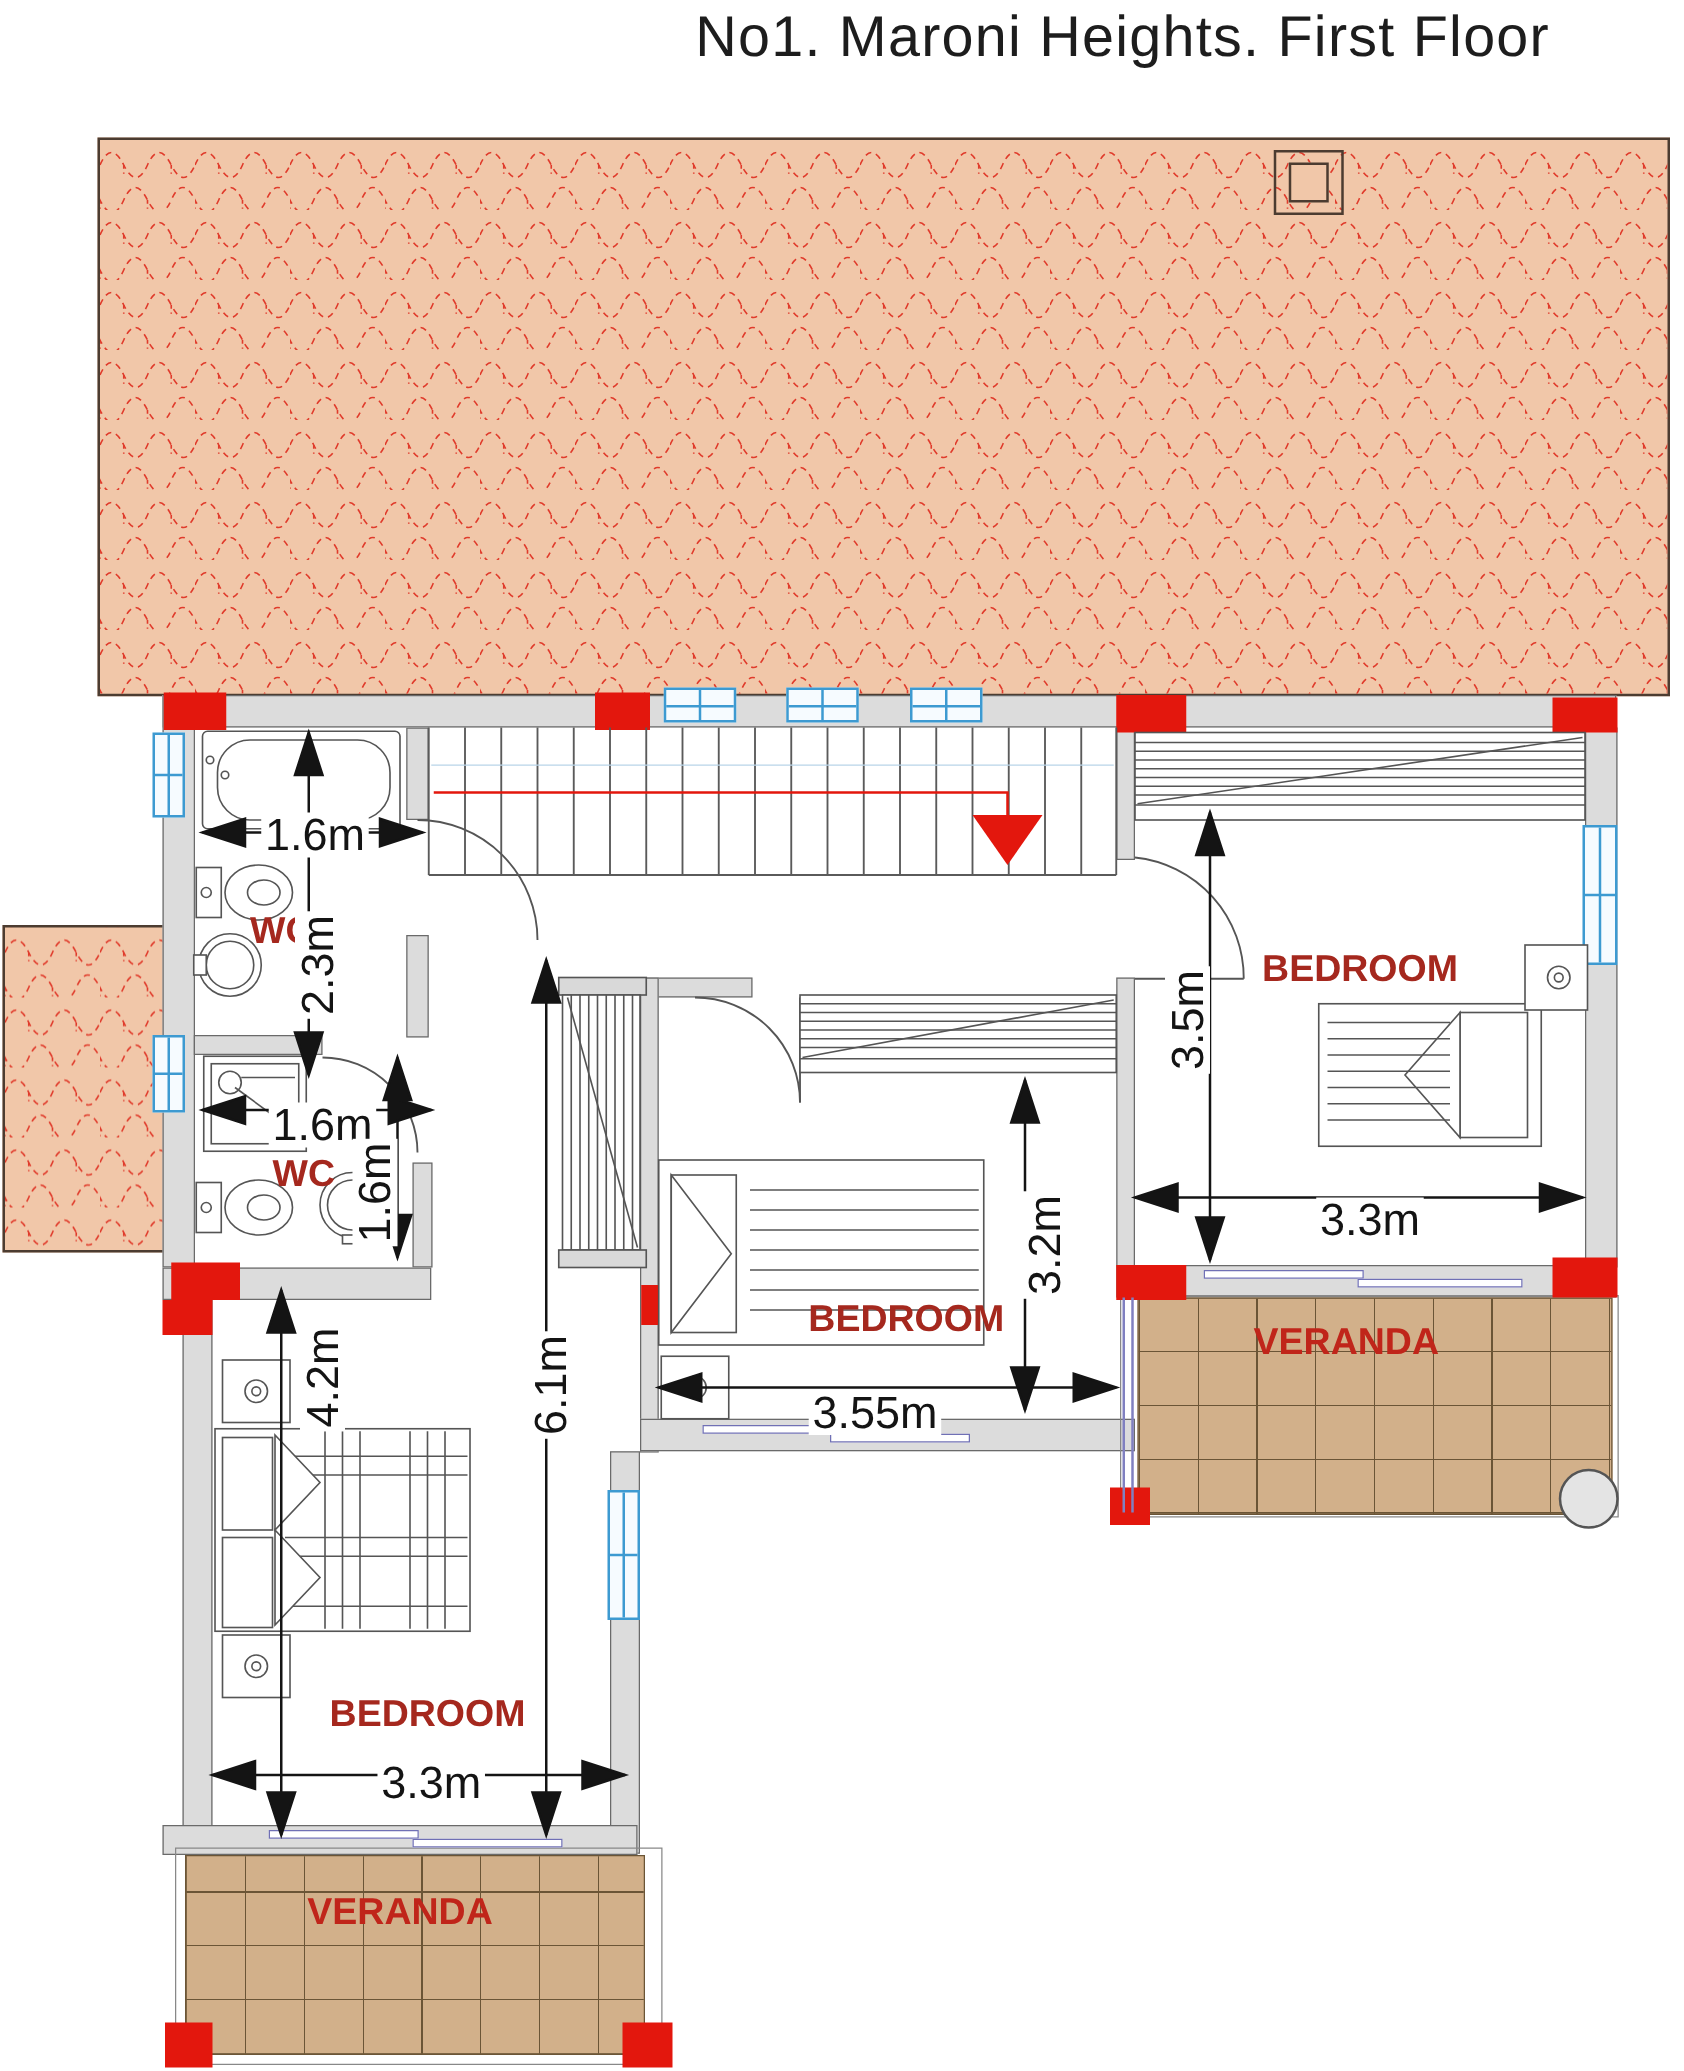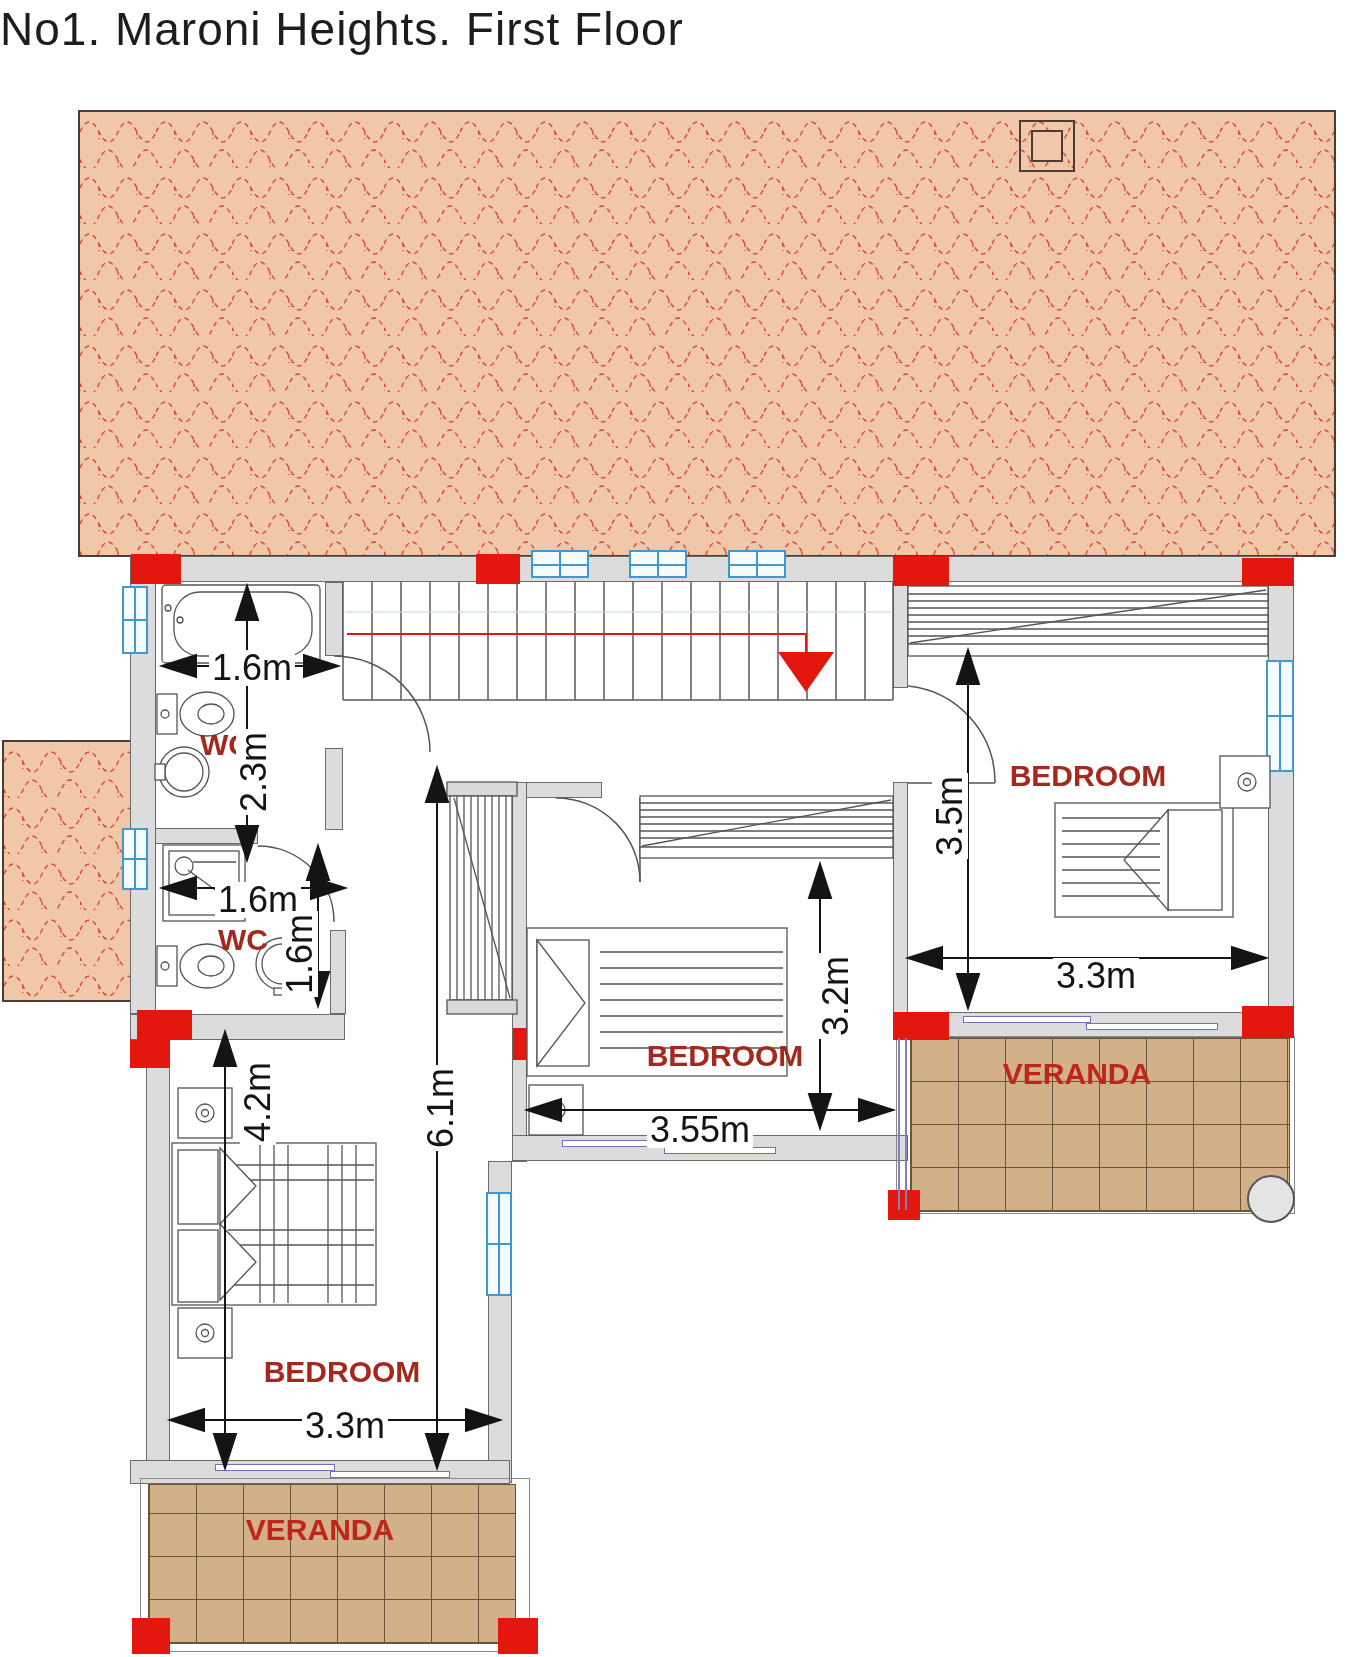--- a/index.html
+++ b/index.html
@@ -1,18 +1,18 @@
 <!DOCTYPE html>
 <html><head>
 <meta charset="utf-8">
 <style>
   html,body{margin:0;padding:0;background:#fff;}
   #canvas{position:relative;width:1347px;height:1657px;background:#fff;overflow:hidden;
           font-family:"Liberation Sans",sans-serif;}
-  #title{position:absolute;left:0;top:2px;width:1240px;text-align:left;font-size:46px;
+  #title{position:absolute;left:0;top:2px;width:1240px;text-align:right;font-size:46px;
          color:#1d1d1d;letter-spacing:1px;}
   .roof{position:absolute;background:#f1c7a9;border:2px solid #4c3c31;box-sizing:border-box;}
   .wall{position:absolute;background:#dcdcdc;border:1px solid #6a6a6a;box-sizing:border-box;}
   .col{position:absolute;background:#e3170d;}
   .win{position:absolute;background:#f6fbff;border:2px solid #3d9ad1;box-sizing:border-box;}
   .win .bar{position:absolute;background:#3d9ad1;}
   .panel{position:absolute;background:#fff;border:1px solid #7070b5;box-sizing:border-box;}
   .tiles{position:absolute;background-color:#d2b08a;
      background-image:repeating-linear-gradient(90deg,#6b5536 0 1px,transparent 1px 47px),
                       repeating-linear-gradient(0deg,#6b5536 0 1px,transparent 1px 43px);

